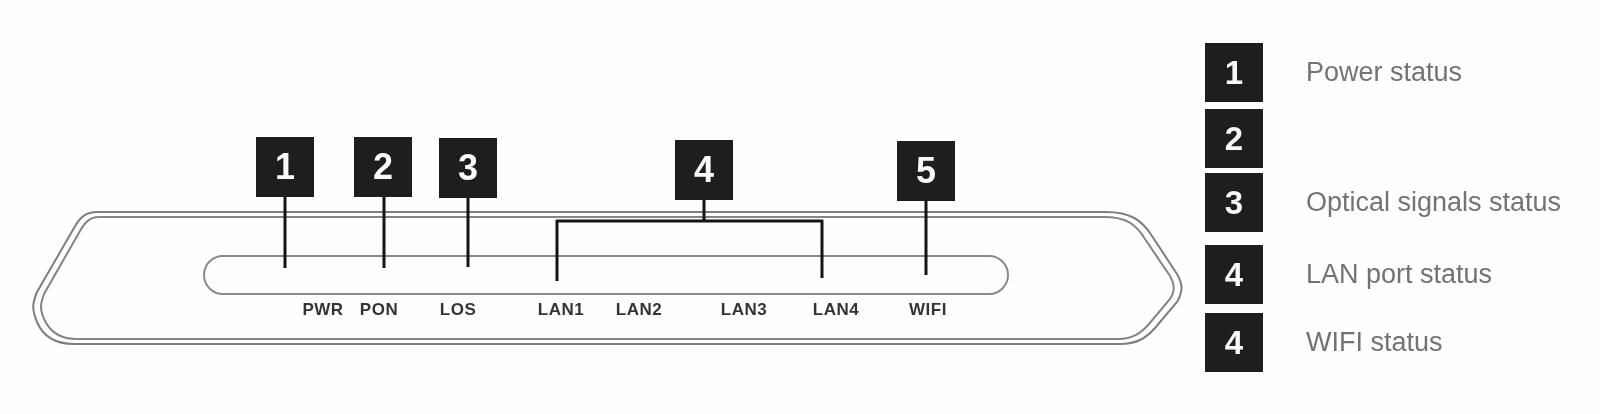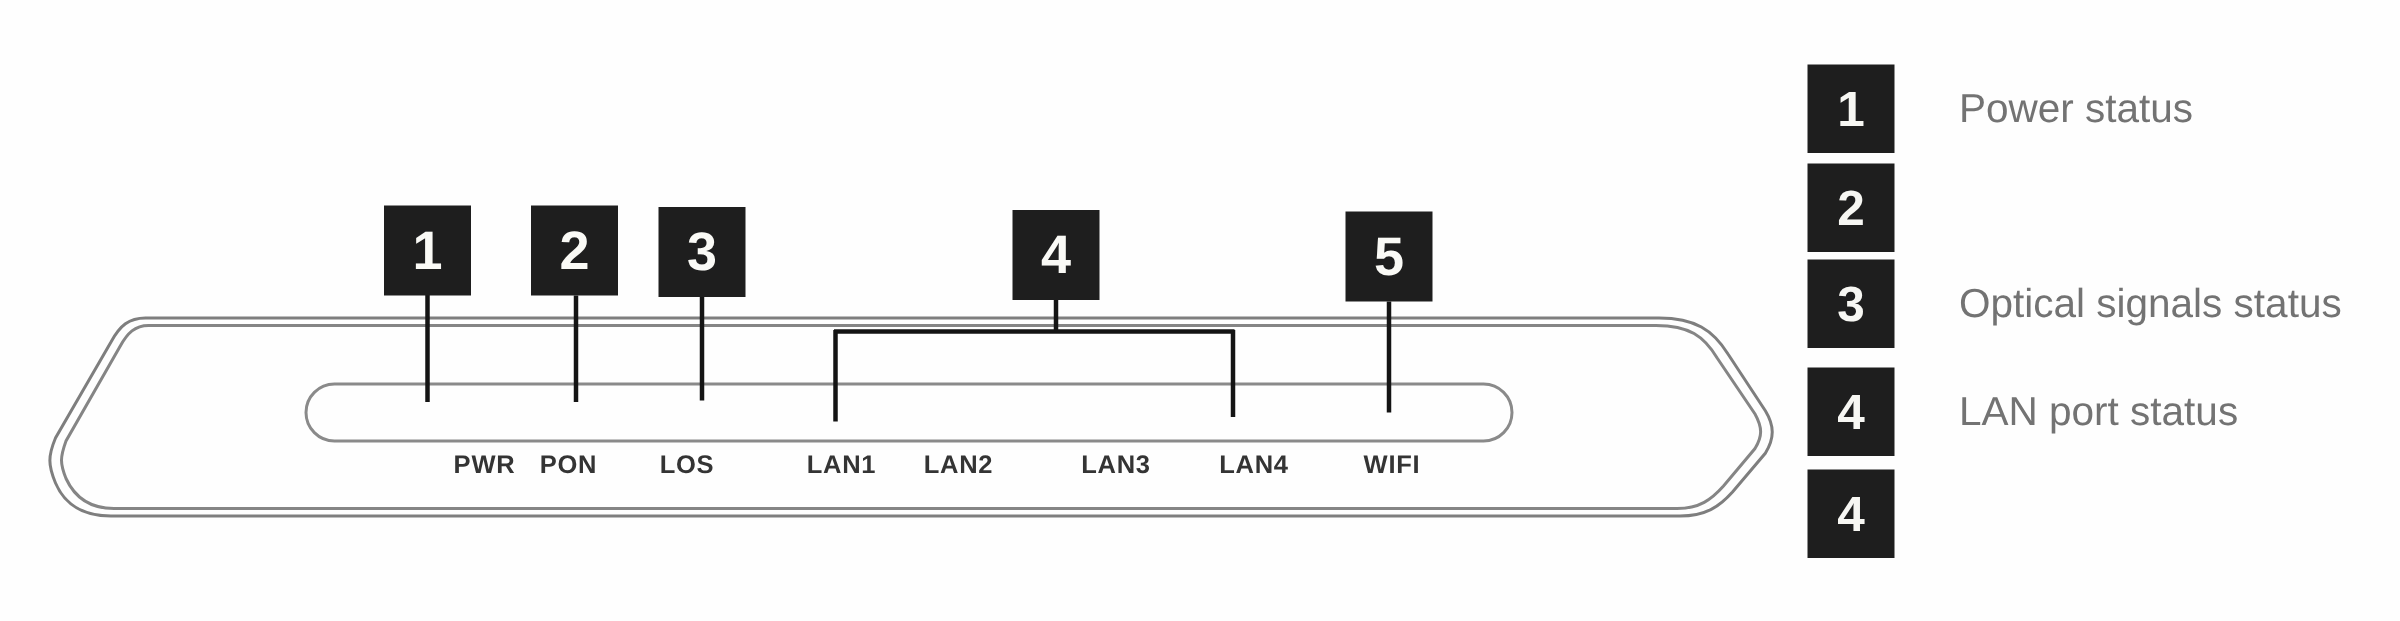--- a/index.html
+++ b/index.html
@@ -149,15 +149,16 @@
   <div class="legend-row legend-row-3">
     <div class="legend-num">3</div>
     <div class="legend-label">Optical signals status</div>
   </div>
   <div class="legend-row legend-row-4">
     <div class="legend-num">4</div>
     <div class="legend-label">LAN port status</div>
   </div>
   <div class="legend-row legend-row-5">
     <div class="legend-num">4</div>
+    <div class="legend-label">WIFI status</div>
   </div>
 
 </div>
 
 </body></html>

